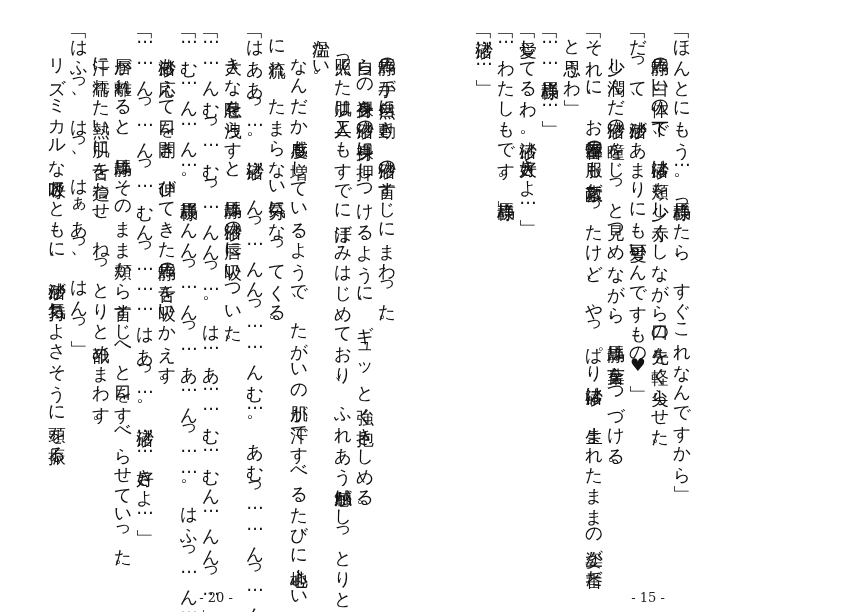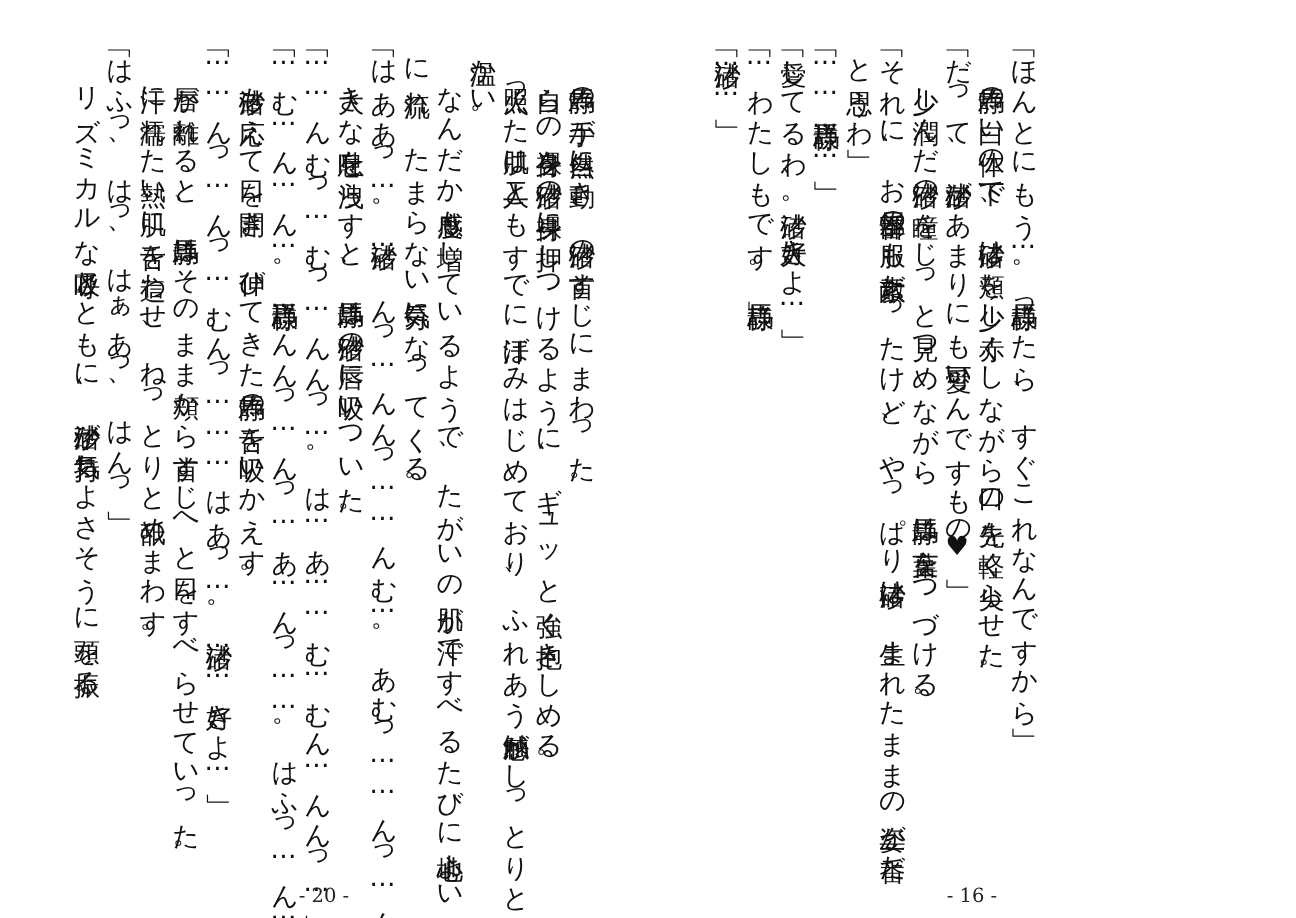--- a/index.html
+++ b/index.html
@@ -41,14 +41,14 @@
   <div class="col" style="left:240px">「ほんとにもう…。静馬様ったら、すぐこれなんですから」</div>
   <div class="col" style="left:218px">　静馬の白い体の下で、渚砂は頬を少し赤くしながら口の先を軽く尖らせた。</div>
   <div class="col" style="left:196px">「だって、渚砂があまりにも可愛いんですもの♥」</div>
   <div class="col" style="left:174px">　少し潤んだ渚砂の瞳をじっと見つめながら、静馬は言葉をつづける。</div>
   <div class="col" style="left:152px">「それに、お部屋番の服も素敵だったけど、やっぱり渚砂は、生まれたままの姿が一番だ</div>
   <div class="col" style="left:130px">と思うわ」</div>
   <div class="col" style="left:108px">「……静馬様……」</div>
   <div class="col" style="left:86px">「愛してるわ、渚砂。大好きよ…」</div>
   <div class="col" style="left:64px">「…わたしもです。静馬様」</div>
   <div class="col" style="left:42px">「渚砂……」</div>
-  <div class="pagenum" style="left:186px">- 16 -</div>
+  <div class="pagenum" style="left:186px">- 15 -</div>
 </div>
 
 </body></html>

